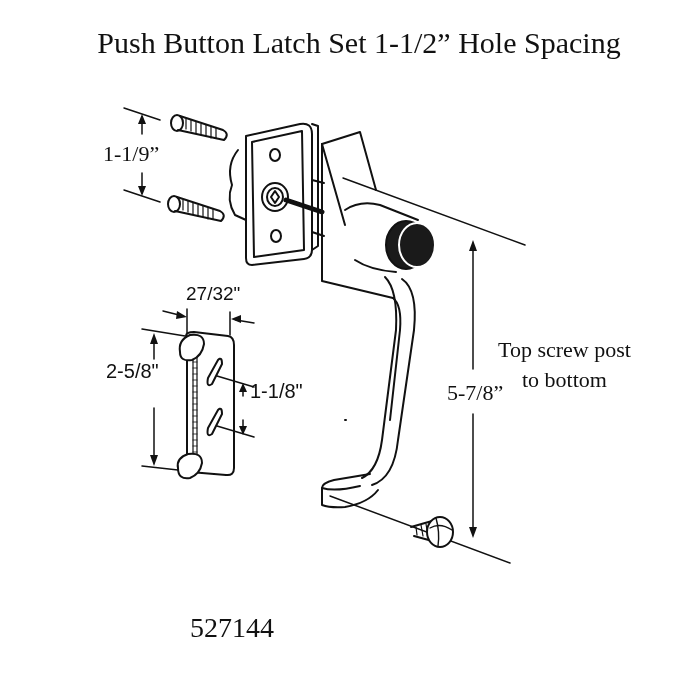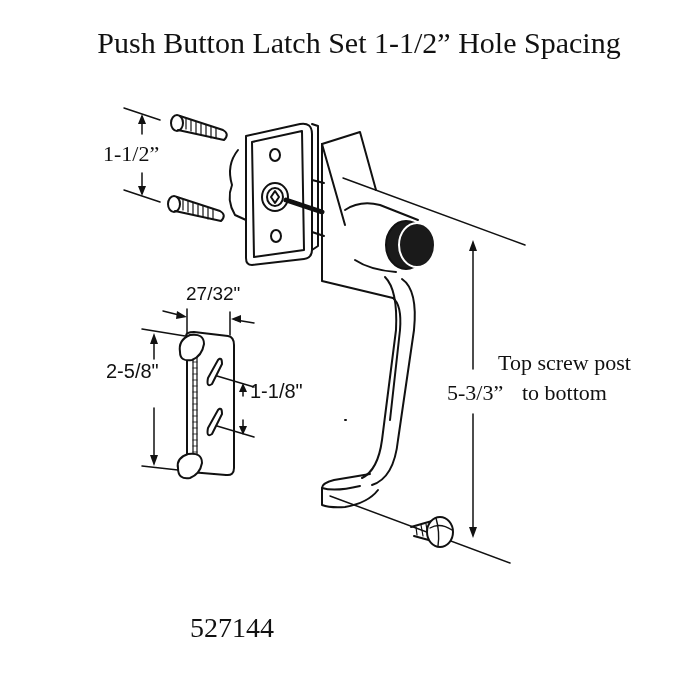--- a/index.html
+++ b/index.html
@@ -6,21 +6,21 @@
   #stage { position:relative; width:700px; height:700px; background:#ffffff; overflow:hidden; }
   .serif { font-family: "Liberation Serif", "DejaVu Serif", serif; color:#111; position:absolute; white-space:nowrap; }
   .sans { font-family: "Liberation Sans", "DejaVu Sans", sans-serif; color:#111; position:absolute; white-space:nowrap; }
   #title { left:0; width:700px; text-align:center; top:26px; font-size:30px;margin-left:9px; }
   #part-number { left:190px; top:612px; font-size:28px; }
   #dim-spacing { left:103px; top:141px; font-size:22px; }
   #dim-width { left:186px; top:283px; font-size:19px; }
   #dim-height { left:106px; top:360px; font-size:20px; }
   #dim-slot { left:250px; top:380px; font-size:20px; }
   #dim-overall { left:447px; top:380px; font-size:22px; }
-  #note { left:498px; top:348px; font-size:22px; line-height:30px; text-align:center; }
+  #note { left:498px; top:335px; font-size:22px; line-height:30px; text-align:center; }
   #note div { white-space:nowrap; }
   svg#drawing { position:absolute; left:0; top:0; }
 </style>
 </head>
 <body>
 
 <div id="stage">
 
   <div id="title" class="serif">Push Button Latch Set 1-1/2” Hole Spacing</div>
 
@@ -126,25 +126,25 @@
 
       <line x1="217" y1="376" x2="254" y2="387" stroke-width="1.5"></line>
       <line x1="217" y1="426" x2="254" y2="437" stroke-width="1.5"></line>
       <line x1="243" y1="387" x2="243" y2="396" stroke-width="1.5"></line>
       <polygon points="243,383 239,392 247,392" fill="#111" stroke="none"></polygon>
       <line x1="243" y1="420" x2="243" y2="432" stroke-width="1.5"></line>
       <polygon points="243,435 239,426 247,426" fill="#111" stroke="none"></polygon>
     </g>
   </svg>
 
-  <div id="dim-spacing" class="serif">1-1/2”</div>
+  <div id="dim-spacing" class="serif">1-1/9”</div>
   <div id="dim-width" class="sans">27/32"</div>
   <div id="dim-height" class="sans">2-5/8"</div>
   <div id="dim-slot" class="sans">1-1/8"</div>
-  <div id="dim-overall" class="serif">5-3/3”</div>
+  <div id="dim-overall" class="serif">5-7/8”</div>
 
   <div id="note" class="serif">
     <div>Top screw post</div>
     <div>to bottom</div>
   </div>
 
   <div id="part-number" class="serif">527144</div>
 </div>
 
 </body></html>

